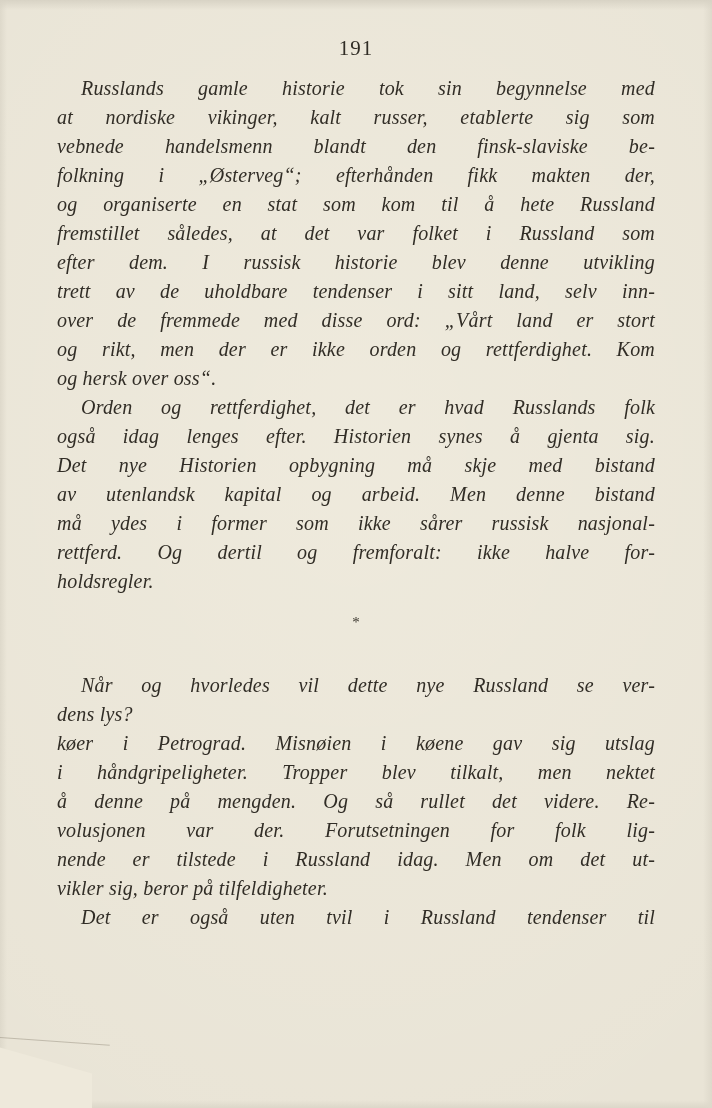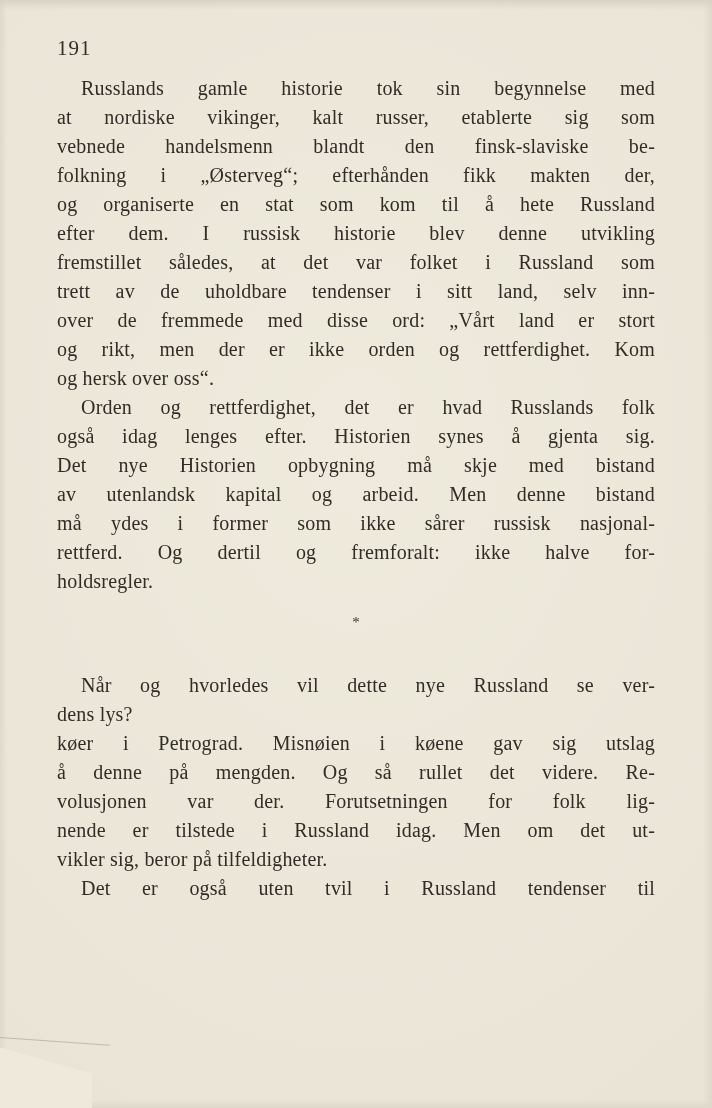--- a/index.html
+++ b/index.html
@@ -18,32 +18,32 @@
       linear-gradient(180deg, #d8d3c5 0px, rgba(216,211,197,0) 10px),
       linear-gradient(90deg,  #ded9cb 0px, rgba(222,217,203,0) 7px),
       linear-gradient(270deg, #ded9cb 0px, rgba(222,217,203,0) 9px),
       linear-gradient(0deg,   #dcd7c9 0px, rgba(220,215,201,0) 8px),
       radial-gradient(120% 100% at 50% 40%, rgba(255,252,240,0.25), rgba(0,0,0,0) 70%);
     pointer-events: none;
   }
   .page-number {
     position: absolute;
     top: 36px; left: 57px; width: 598px;
-    text-align: left;
+    text-align: center;
     font-size: 21px;
     letter-spacing: 1px;
   }
   .text-block {
     position: absolute;
     top: 74px; left: 57px; width: 598px;
     font-size: 20px;
     line-height: 29px;
     letter-spacing: 0.2px;
   }
-  .para { margin: 0; padding: 0; }
+  .para { margin: 0; padding: 0; font-style: italic; }
   .line {
     display: block;
     text-align: justify;
     text-align-last: justify;
   }
   .line.last {
     text-align: right;
     text-align-last: left;
   }
   .line.first { text-indent: 24px; }
@@ -80,22 +80,22 @@
   <div class="page-number">191</div>
 
   <div class="text-block">
 
     <p class="para">
       <span class="line first">Russlands gamle historie tok sin begynnelse med</span>
       <span class="line">at nordiske vikinger, kalt russer, etablerte sig som</span>
       <span class="line">vebnede handelsmenn blandt den finsk-slaviske be-</span>
       <span class="line">folkning i „Østerveg“; efterhånden fikk makten der,</span>
       <span class="line">og organiserte en stat som kom til å hete Russland</span>
+      <span class="line">fremstillet således, at det var folket i Russland som</span>
       <span class="line">efter dem. I russisk historie blev denne utvikling</span>
-      <span class="line">fremstillet således, at det var folket i Russland som</span>
       <span class="line">trett av de uholdbare tendenser i sitt land, selv inn-</span>
       <span class="line">over de fremmede med disse ord: „Vårt land er stort</span>
       <span class="line">og rikt, men der er ikke orden og rettferdighet. Kom</span>
       <span class="line last">og hersk over oss“.</span>
     </p>
 
     <p class="para">
       <span class="line first">Orden og rettferdighet, det er hvad Russlands folk</span>
       <span class="line">også idag lenges efter. Historien synes å gjenta sig.</span>
       <span class="line">Det nye Historien opbygning må skje med bistand</span>
@@ -107,20 +107,21 @@
 
     <div class="separator">*</div>
 
     <p class="para">
       <span class="line first">Når og hvorledes vil dette nye Russland se ver-</span>
       <span class="line last">dens lys?</span>
     </p>
 
     <p class="para">
       <span class="line">køer i Petrograd. Misnøien i køene gav sig utslag</span>
+      <span class="line">i håndgripeligheter. Tropper blev tilkalt, men nektet</span>
       <span class="line">å denne på mengden. Og så rullet det videre. Re-</span>
       <span class="line">volusjonen var der. Forutsetningen for folk lig-</span>
       <span class="line">nende er tilstede i Russland idag. Men om det ut-</span>
       <span class="line last">vikler sig, beror på tilfeldigheter.</span>
     </p>
 
     <p class="para">
       <span class="line first">Det er også uten tvil i Russland tendenser til</span>
     </p>
 

